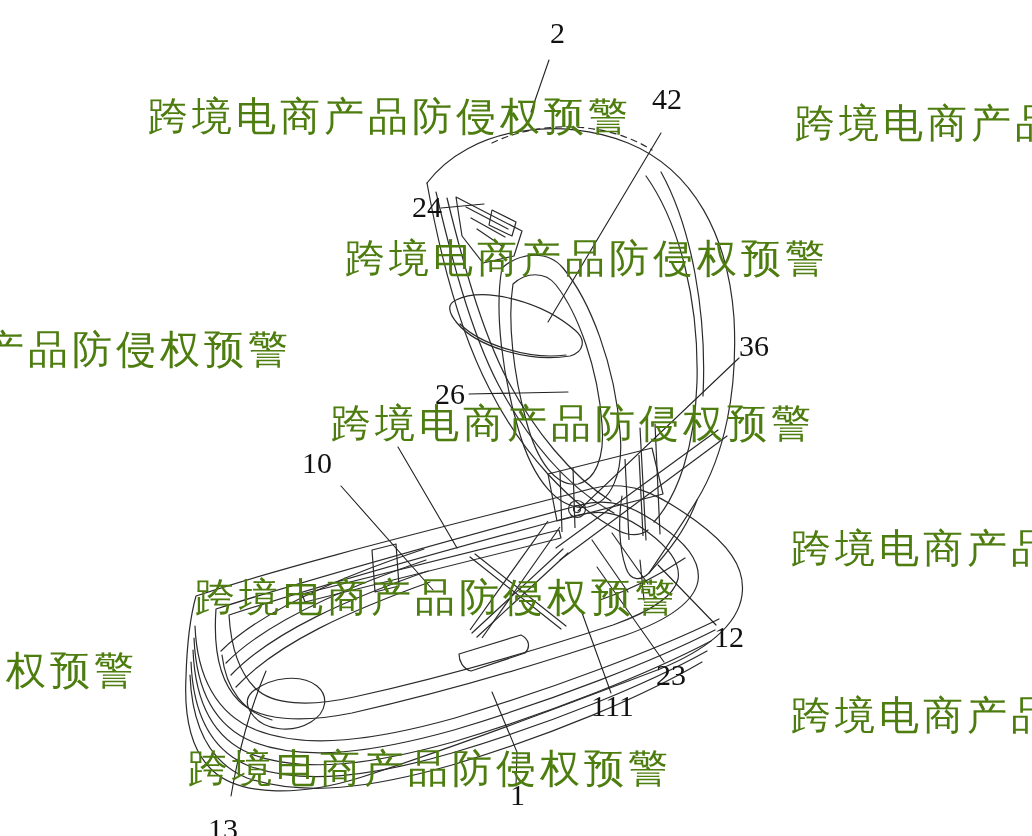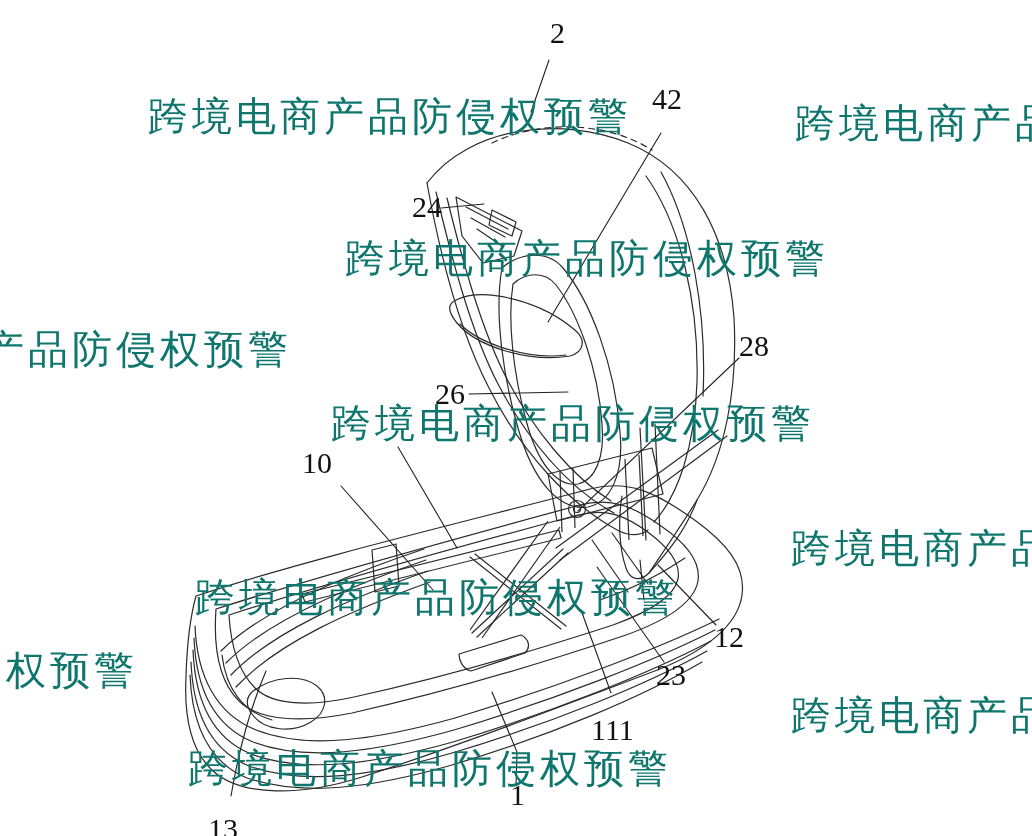--- a/index.html
+++ b/index.html
@@ -8,21 +8,21 @@
     background:#ffffff;
     position:relative;
     overflow:hidden;
     font-family:"Liberation Serif", serif;
   }
   .wm{
     position:absolute;
     font-family:"Liberation Serif", serif;
     font-size:40px;
     letter-spacing:4px;
-    color:#0f766e;
+    color:#4d7c0f;
     white-space:nowrap;
     line-height:1.1;
     user-select:none;
   }
   .ref{
     position:absolute;
     font-family:"Liberation Serif", serif;
     font-size:30px;
     color:#111111;
     line-height:1;
@@ -131,19 +131,19 @@
 <div class="wm" style="left:791px; top:527px;">跨境电商产品防侵权预警</div>
 <div class="wm" style="left:195px; top:576px;">跨境电商产品防侵权预警</div>
 <div class="wm" style="left:-346px;top:649px;">跨境电商产品防侵权预警</div>
 <div class="wm" style="left:791px; top:694px;">跨境电商产品防侵权预警</div>
 <div class="wm" style="left:188px; top:747px;">跨境电商产品防侵权预警</div>
 
 <span class="ref" style="left:550px; top:18px;">2</span>
 <span class="ref" style="left:652px; top:84px;">42</span>
 <span class="ref" style="left:412px; top:192px;">24</span>
 <span class="ref" style="left:435px; top:379px;">26</span>
-<span class="ref" style="left:739px; top:331px;">28</span>
+<span class="ref" style="left:739px; top:331px;">36</span>
 <span class="ref" style="left:302px; top:448px;">10</span>
 <span class="ref" style="left:714px; top:622px;">12</span>
 <span class="ref" style="left:656px; top:660px;">23</span>
-<span class="ref" style="left:591px; top:691px;margin-top:24px;">111</span>
+<span class="ref" style="left:591px; top:691px;">111</span>
 <span class="ref" style="left:208px; top:814px;">13</span>
 <span class="ref" style="left:510px; top:780px;">1</span>
 
 </body></html>

